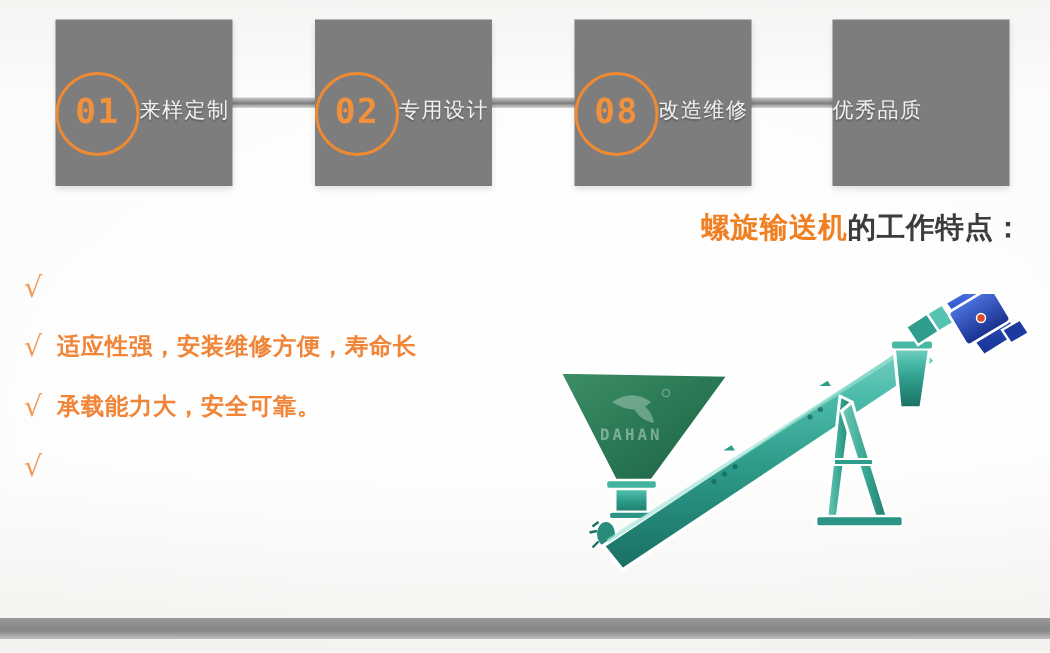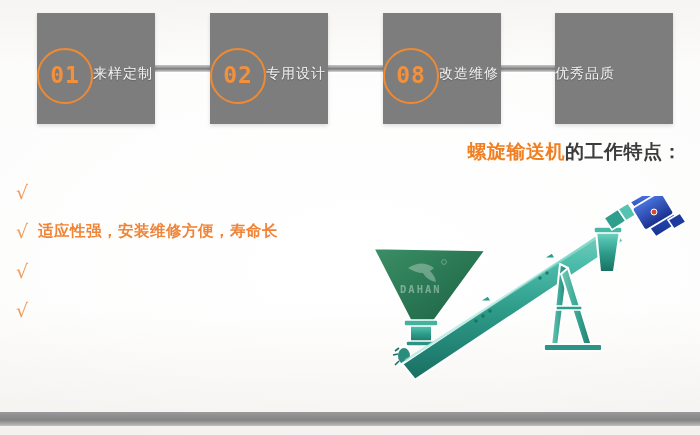--- a/index.html
+++ b/index.html
@@ -136,20 +136,21 @@
   <div class="bullets">
     <div class="bullet">
       <span class="tick">√</span>
     </div>
     <div class="bullet">
       <span class="tick">√</span>
       <span class="btext">适应性强，安装维修方便，寿命长</span>
     </div>
     <div class="bullet">
       <span class="tick">√</span>
+      <span class="btext">承载能力大，安全可靠。</span>
     </div>
     <div class="bullet">
       <span class="tick">√</span>
     </div>
   </div>
 
   <div class="machine">
     <svg width="322" height="200" viewBox="0 0 322 200">
       <defs>
         <linearGradient id="gTube" x1="0" y1="0" x2="0" y2="1">

